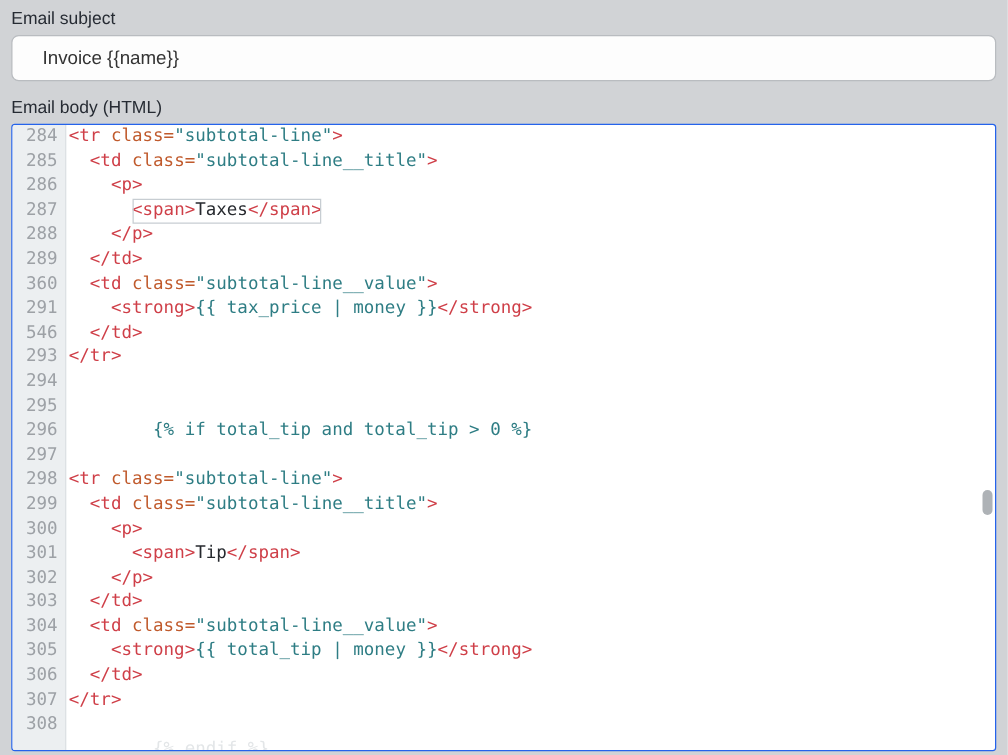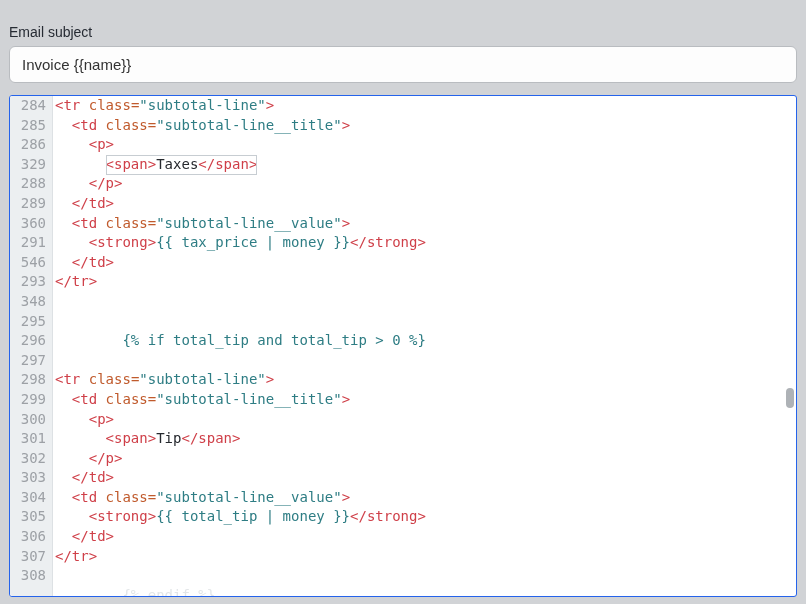--- a/index.html
+++ b/index.html
@@ -18,28 +18,28 @@
     --attr-orange:#c05a2c;
     --string-blue:#2e7d84;
     --tmpl-teal:#2e7d84;
     --plain:#26292e;
     --border-sel:#c7cdd2;
     --highlight-bg:#ffffff;
     --scrollbar:#aeb2b6;
   }
   html,body{margin:0;padding:0;background:var(--bg);font-family:-apple-system,BlinkMacSystemFont,"Segoe UI",Helvetica,Arial,sans-serif;color:var(--text);}
   .page{width:806px;height:604px;box-sizing:border-box;padding:6px 9px 9px 9px;position:relative;}
-  .field-label{font-size:14px;color:#262b33;margin:18px 0 6px 0;}
+  .field-label{font-size:14px;color:#262b33;margin:0 0 6px 0;}
   .text-input{
     width:100%;
     box-sizing:border-box;
     background:var(--input-bg);
     border:1px solid var(--border);
     border-radius:6px;
-    padding:9px 12px;
+    padding:9px 24px;
     font-size:15px;
     color:#333;
     outline:none;
   }
   .section-gap{height:12px;}
   .editor-wrap{
     width:100%;
     border:1.5px solid var(--border-focus);
     border-radius:3px;
     background:var(--code-bg);
@@ -111,35 +111,36 @@
 <body>
 
 <div class="page">
 
   <div class="field-label">Email subject</div>
 
   <input class="text-input" type="text" value="Invoice {{name}}" style="">
 
   <div class="section-gap"></div>
 
+  <div class="field-label">Email body (HTML)</div>
 
   <div class="editor-wrap">
     <div class="editor">
       <div class="gutter" id="gutter">
           <div class="ln">284</div>
           <div class="ln">285</div>
           <div class="ln">286</div>
-          <div class="ln">329</div>
+          <div class="ln">287</div>
           <div class="ln">288</div>
           <div class="ln">289</div>
           <div class="ln">360</div>
           <div class="ln">291</div>
           <div class="ln">546</div>
           <div class="ln">293</div>
-          <div class="ln">348</div>
+          <div class="ln">294</div>
           <div class="ln">295</div>
           <div class="ln">296</div>
           <div class="ln">297</div>
           <div class="ln">298</div>
           <div class="ln">299</div>
           <div class="ln">300</div>
           <div class="ln">301</div>
           <div class="ln">302</div>
           <div class="ln">303</div>
           <div class="ln">304</div>

